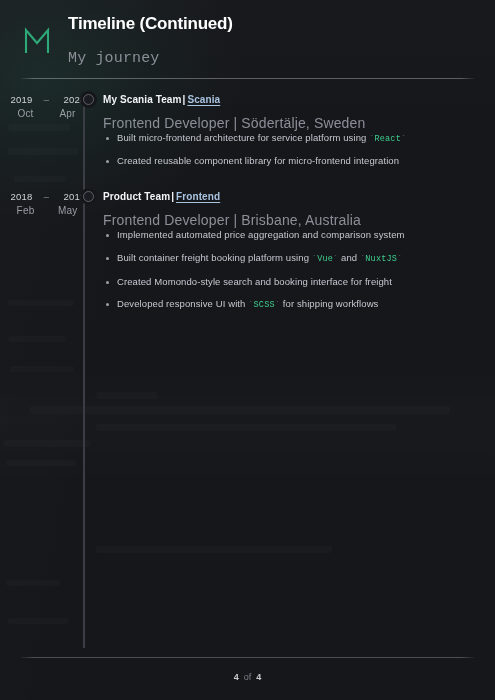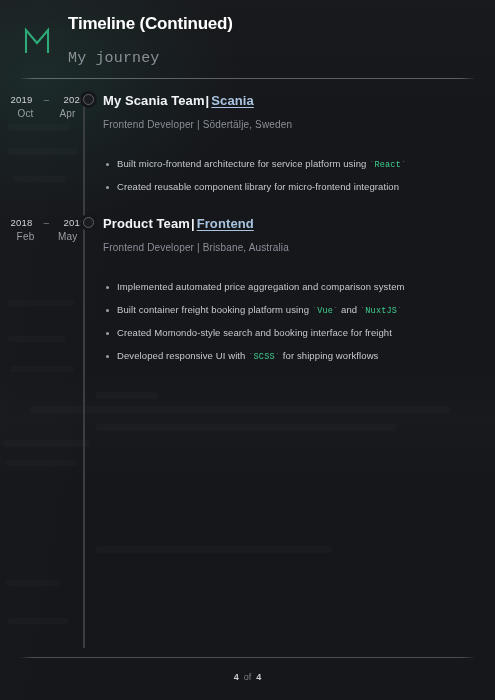--- a/index.html
+++ b/index.html
@@ -170,49 +170,49 @@
   }
 
   
   .entry-body {
     flex: 1 1 auto;
     padding-left: 2px;
     padding-top: 0px;
   }
 
   .entry-title {
-    font-size: 13px;
+    font-size: 10px;
     font-weight: bold;
     color: #f2f4f7;
     letter-spacing: 0.1px;
     line-height: 1.3;
   }
   .entry-title .sep {
     font-weight: bold;
     color: #f2f4f7;
     margin: 0 2px 0 1px;
   }
   .entry-link {
     color: #a9c4e0;
     text-decoration: underline;
     text-underline-offset: 2px;
     font-weight: bold;
     cursor: pointer;
   }
 
   .entry-meta {
-    font-size: 10px;
+    font-size: 14px;
     color: #8b8f98;
     margin-top: 9px;
     letter-spacing: 0.15px;
   }
 
   .bullets {
     list-style: none;
-    margin-top: 28px;
+    margin-top: 1px;
   }
   .bullets li {
     position: relative;
     font-size: 9.5px;
     color: #c5c9d0;
     line-height: 1.35;
     padding-left: 14px;
     margin-bottom: 10px;
     letter-spacing: 0.1px;
   }

